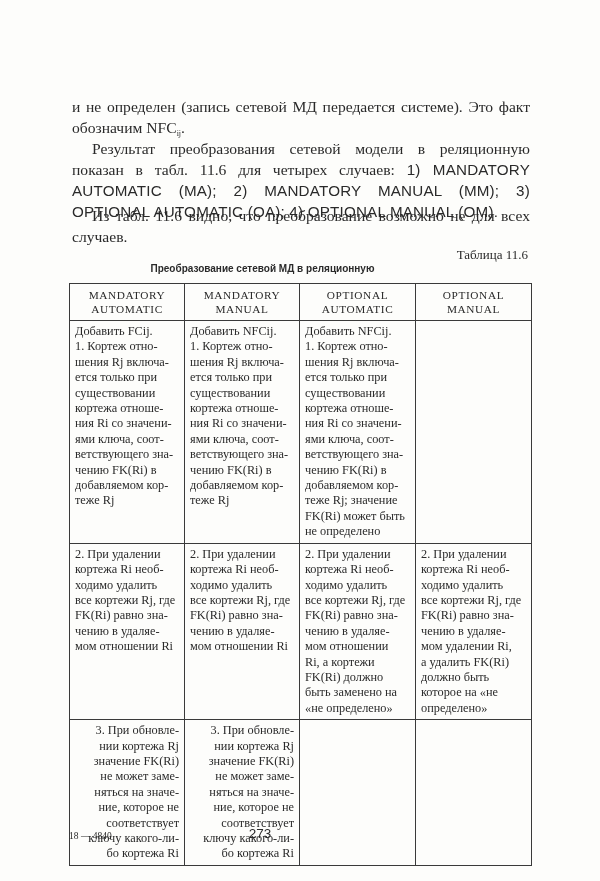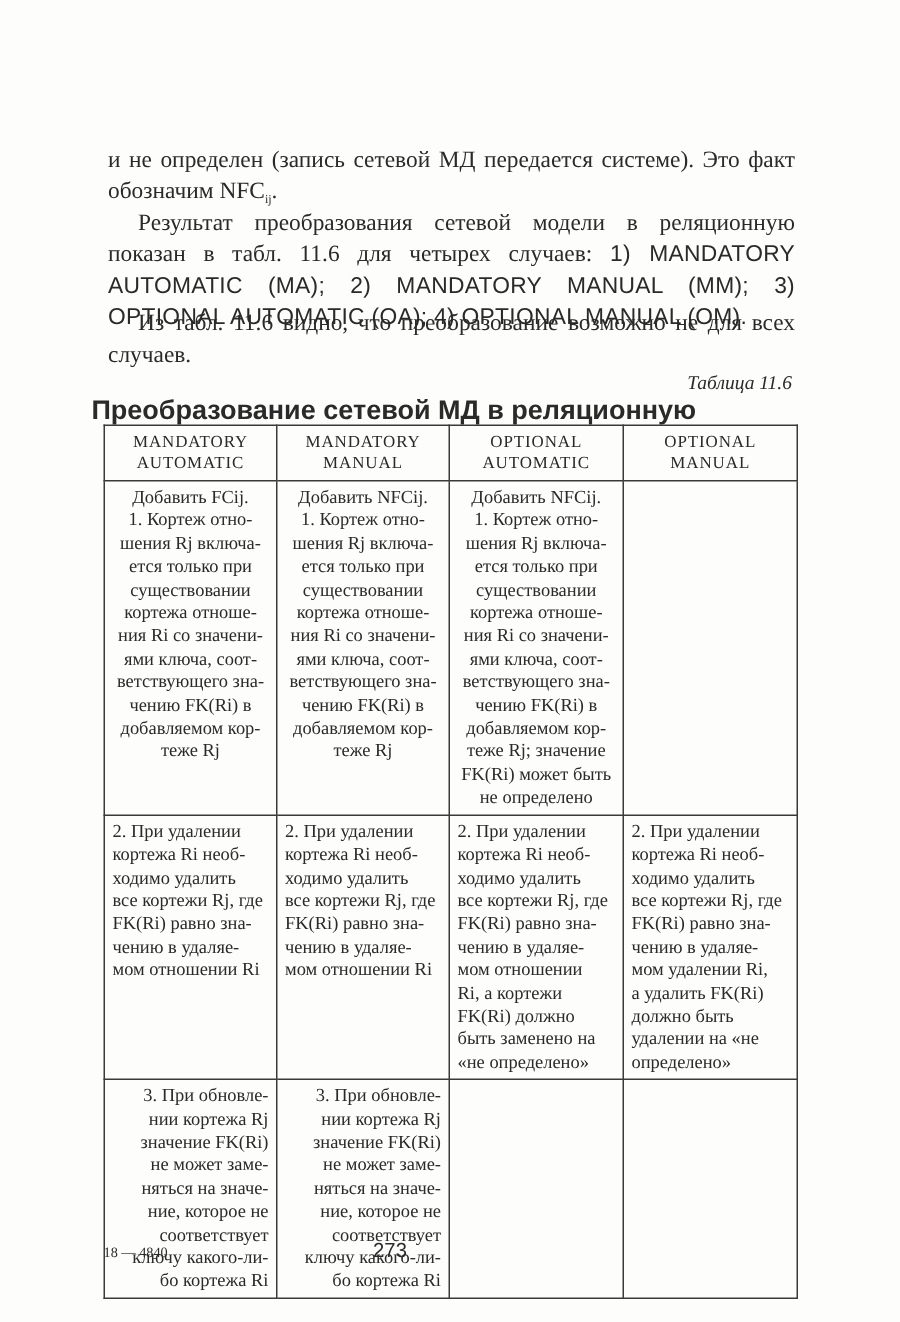--- a/index.html
+++ b/index.html
@@ -8,39 +8,39 @@
     font-family: "Liberation Serif", "DejaVu Serif", serif; color:#2a2a2a;
   }
   .para {
     position:absolute; left:72px; width:458px; font-size:15.6px; line-height:21px;
     text-align:justify; margin:0;
   }
   .para .indent { display:inline-block; width:20px; }
   .sans-caps { font-family:"Liberation Sans","DejaVu Sans",sans-serif; font-size:15.2px; letter-spacing:0.2px; }
   sub { font-size:8px; vertical-align:-3px; line-height:0; }
   .tbl-caption {
-    position:absolute; right:72px; top:247px; font-style:italic; font-size:13px;
+    position:absolute; right:72px; top:247px; font-size:13px;
   }
   .tbl-title {
     position:absolute; left:0; width:525px; top:263px; text-align:center;
-    font-family:"Liberation Sans","DejaVu Sans",sans-serif; font-weight:bold; font-size:18px;
+    font-family:"Liberation Sans","DejaVu Sans",sans-serif; font-weight:bold; font-size:10px;
   }
   table.t {
     position:absolute; left:69px; top:283px; width:462px; border-collapse:collapse;
     table-layout:fixed; font-size:12.3px; line-height:15.4px;
   }
   table.t td, table.t th {
     border:1px solid #3a3a3a; vertical-align:top; padding:3px 5px 3px 5px;
   }
   table.t th {
     font-weight:normal; font-size:11.3px; letter-spacing:0.6px; line-height:14px;
     text-align:center; height:30px; padding:4px 3px 2px 3px;
   }
   .cell-line { display:block; }
-  .r1 td { height:190px; padding-top:7px;text-align:center; }
+  .r1 td { height:190px; padding-top:7px; }
   .r2 td { height:152px; padding-top:4px; }
   .r3 td { height:124px; padding-top:4px;text-align:right; }
   .footer-sig { position:absolute; left:69px; top:831px; font-size:9.5px; }
   .footer-page { position:absolute; left:0; width:520px; text-align:center; top:826px;
     font-family:"Liberation Sans","DejaVu Sans",sans-serif; font-size:13.5px; }
 </style>
 </head>
 <body>
 
 <p class="para" style="top:96px;">
@@ -166,21 +166,21 @@
         <td>
           <span class="cell-line">2. При удалении</span>
           <span class="cell-line">кортежа Ri необ-</span>
           <span class="cell-line">ходимо удалить</span>
           <span class="cell-line">все кортежи Rj, где</span>
           <span class="cell-line">FK(Ri) равно зна-</span>
           <span class="cell-line">чению в удаляе-</span>
           <span class="cell-line">мом удалении Ri,</span>
           <span class="cell-line">а удалить FK(Ri)</span>
           <span class="cell-line">должно быть</span>
-          <span class="cell-line">удалении на «не</span>
+          <span class="cell-line">которое на «не</span>
           <span class="cell-line">определено»</span>
         </td>
       </tr>
       <tr class="r3">
         <td>
           <span class="cell-line">3. При обновле-</span>
           <span class="cell-line">нии кортежа Rj</span>
           <span class="cell-line">значение FK(Ri)</span>
           <span class="cell-line">не может заме-</span>
           <span class="cell-line">няться на значе-</span>

